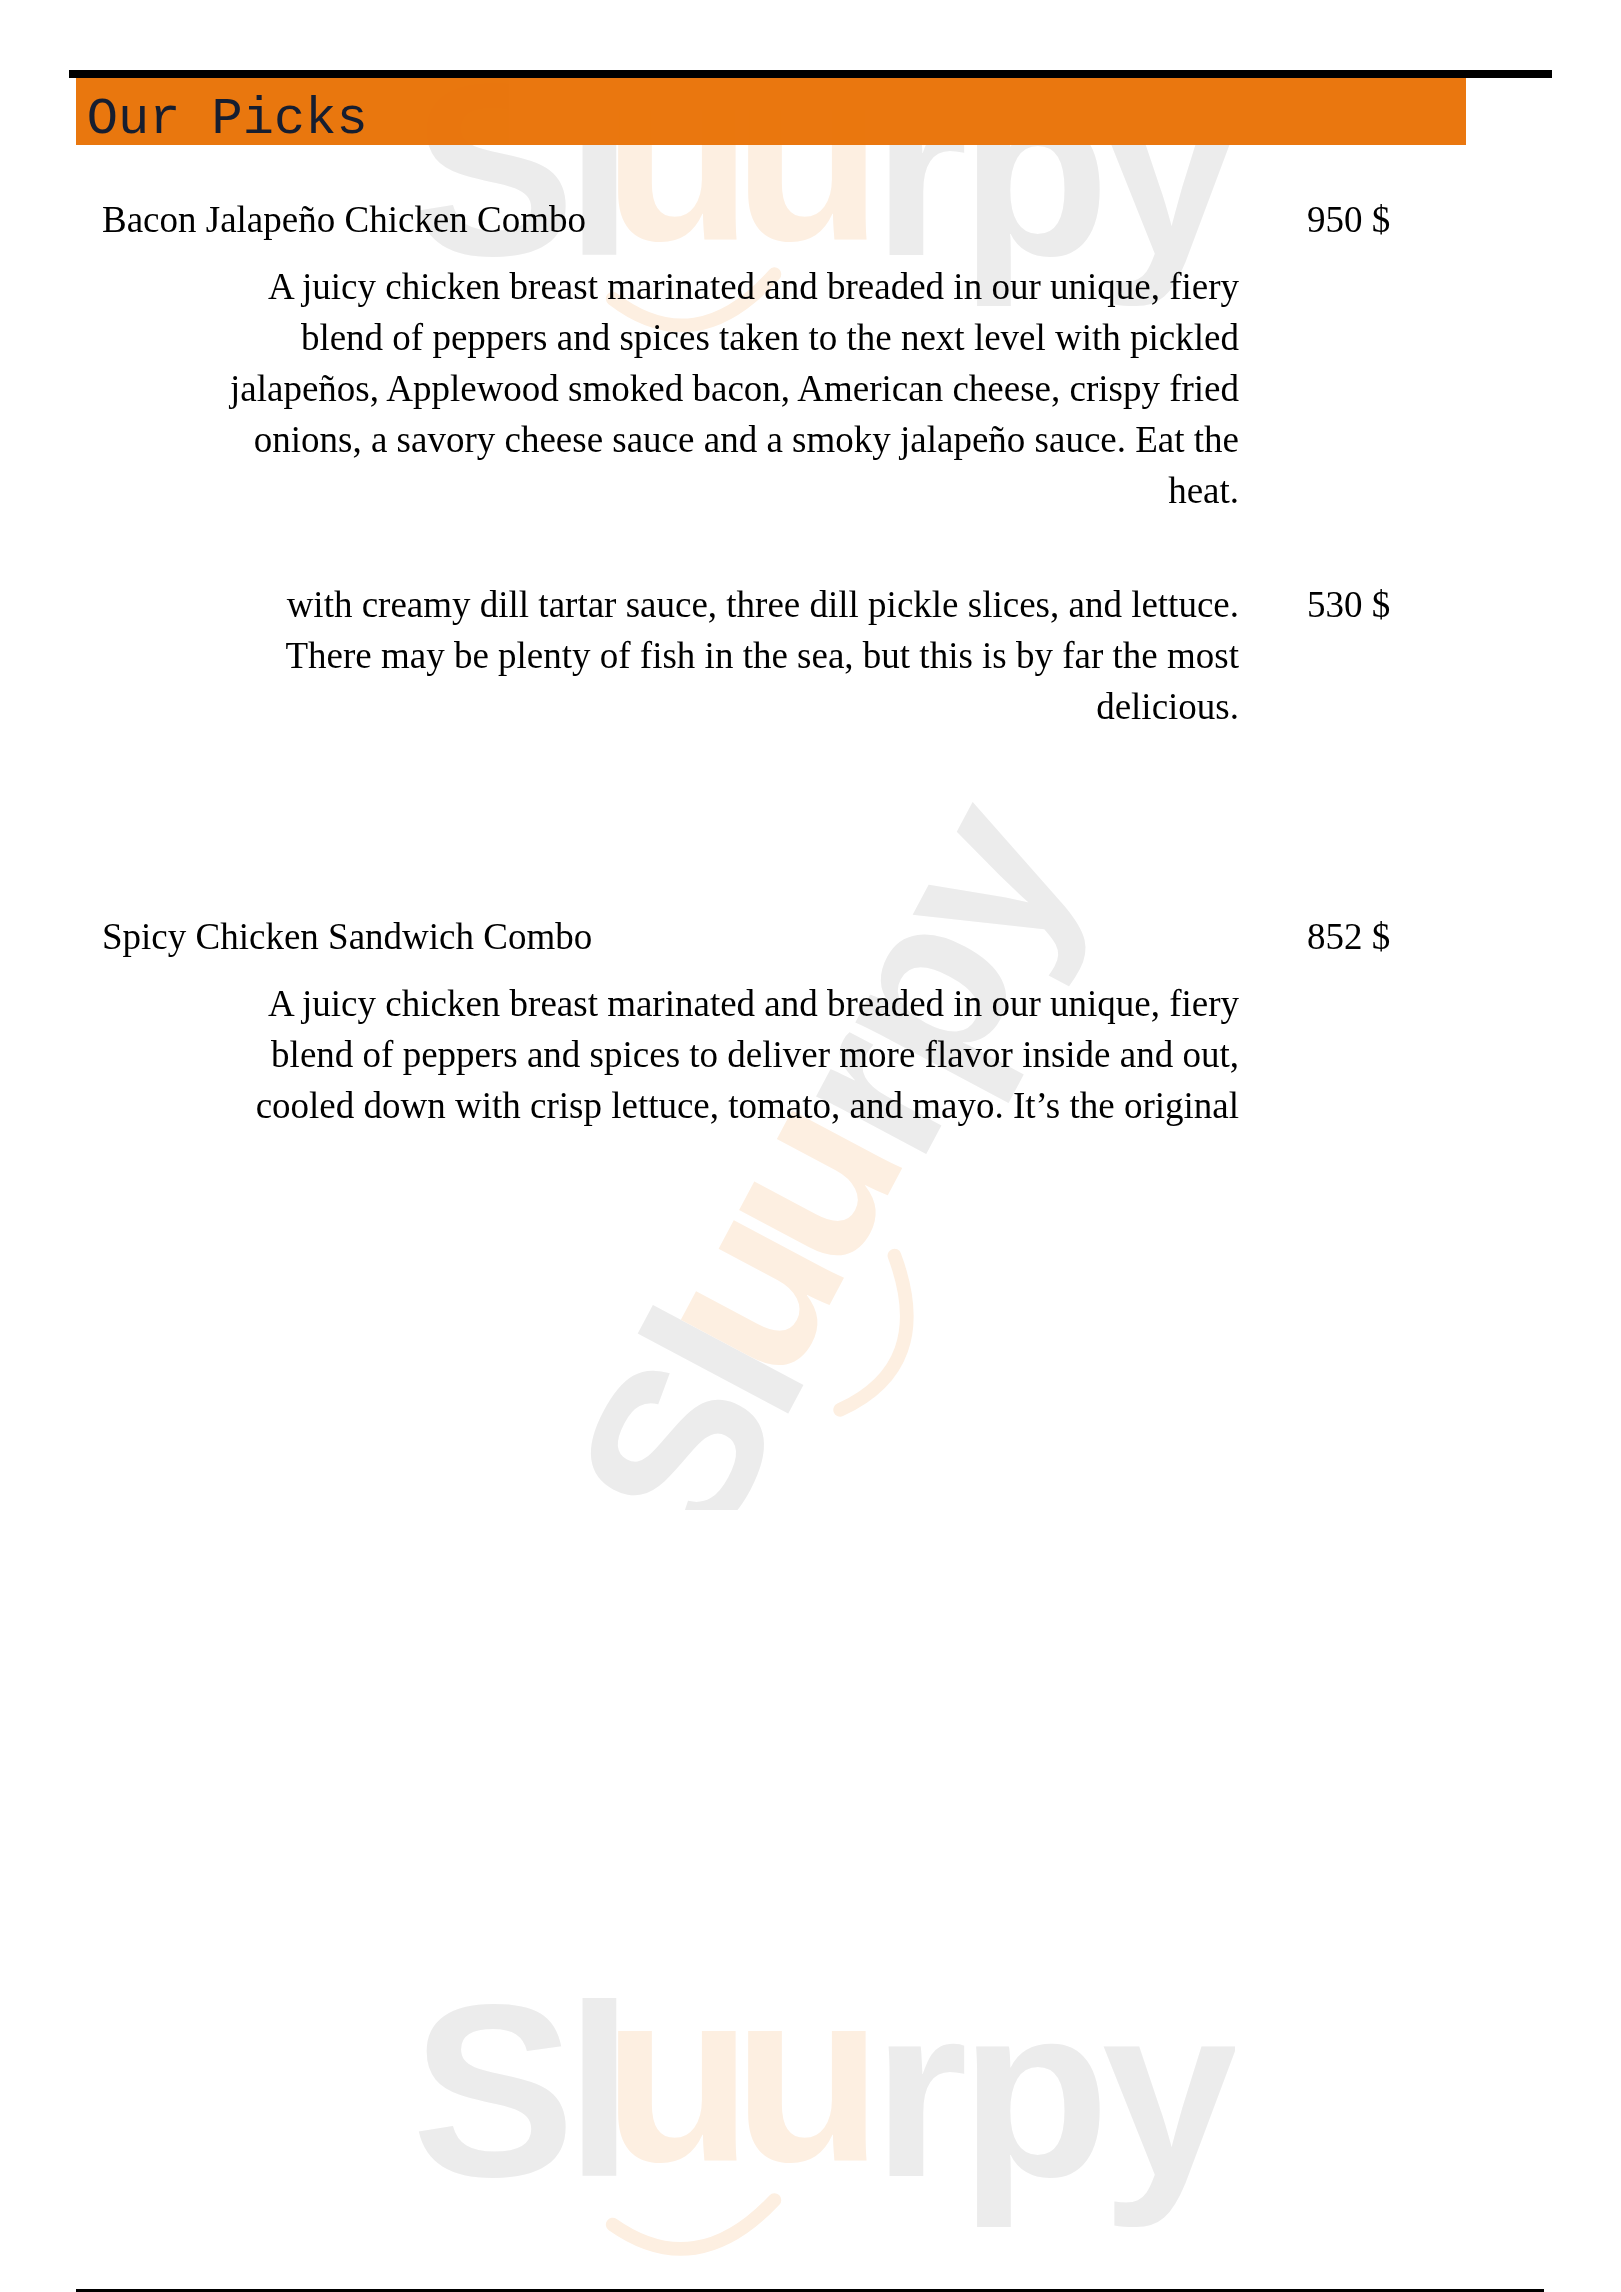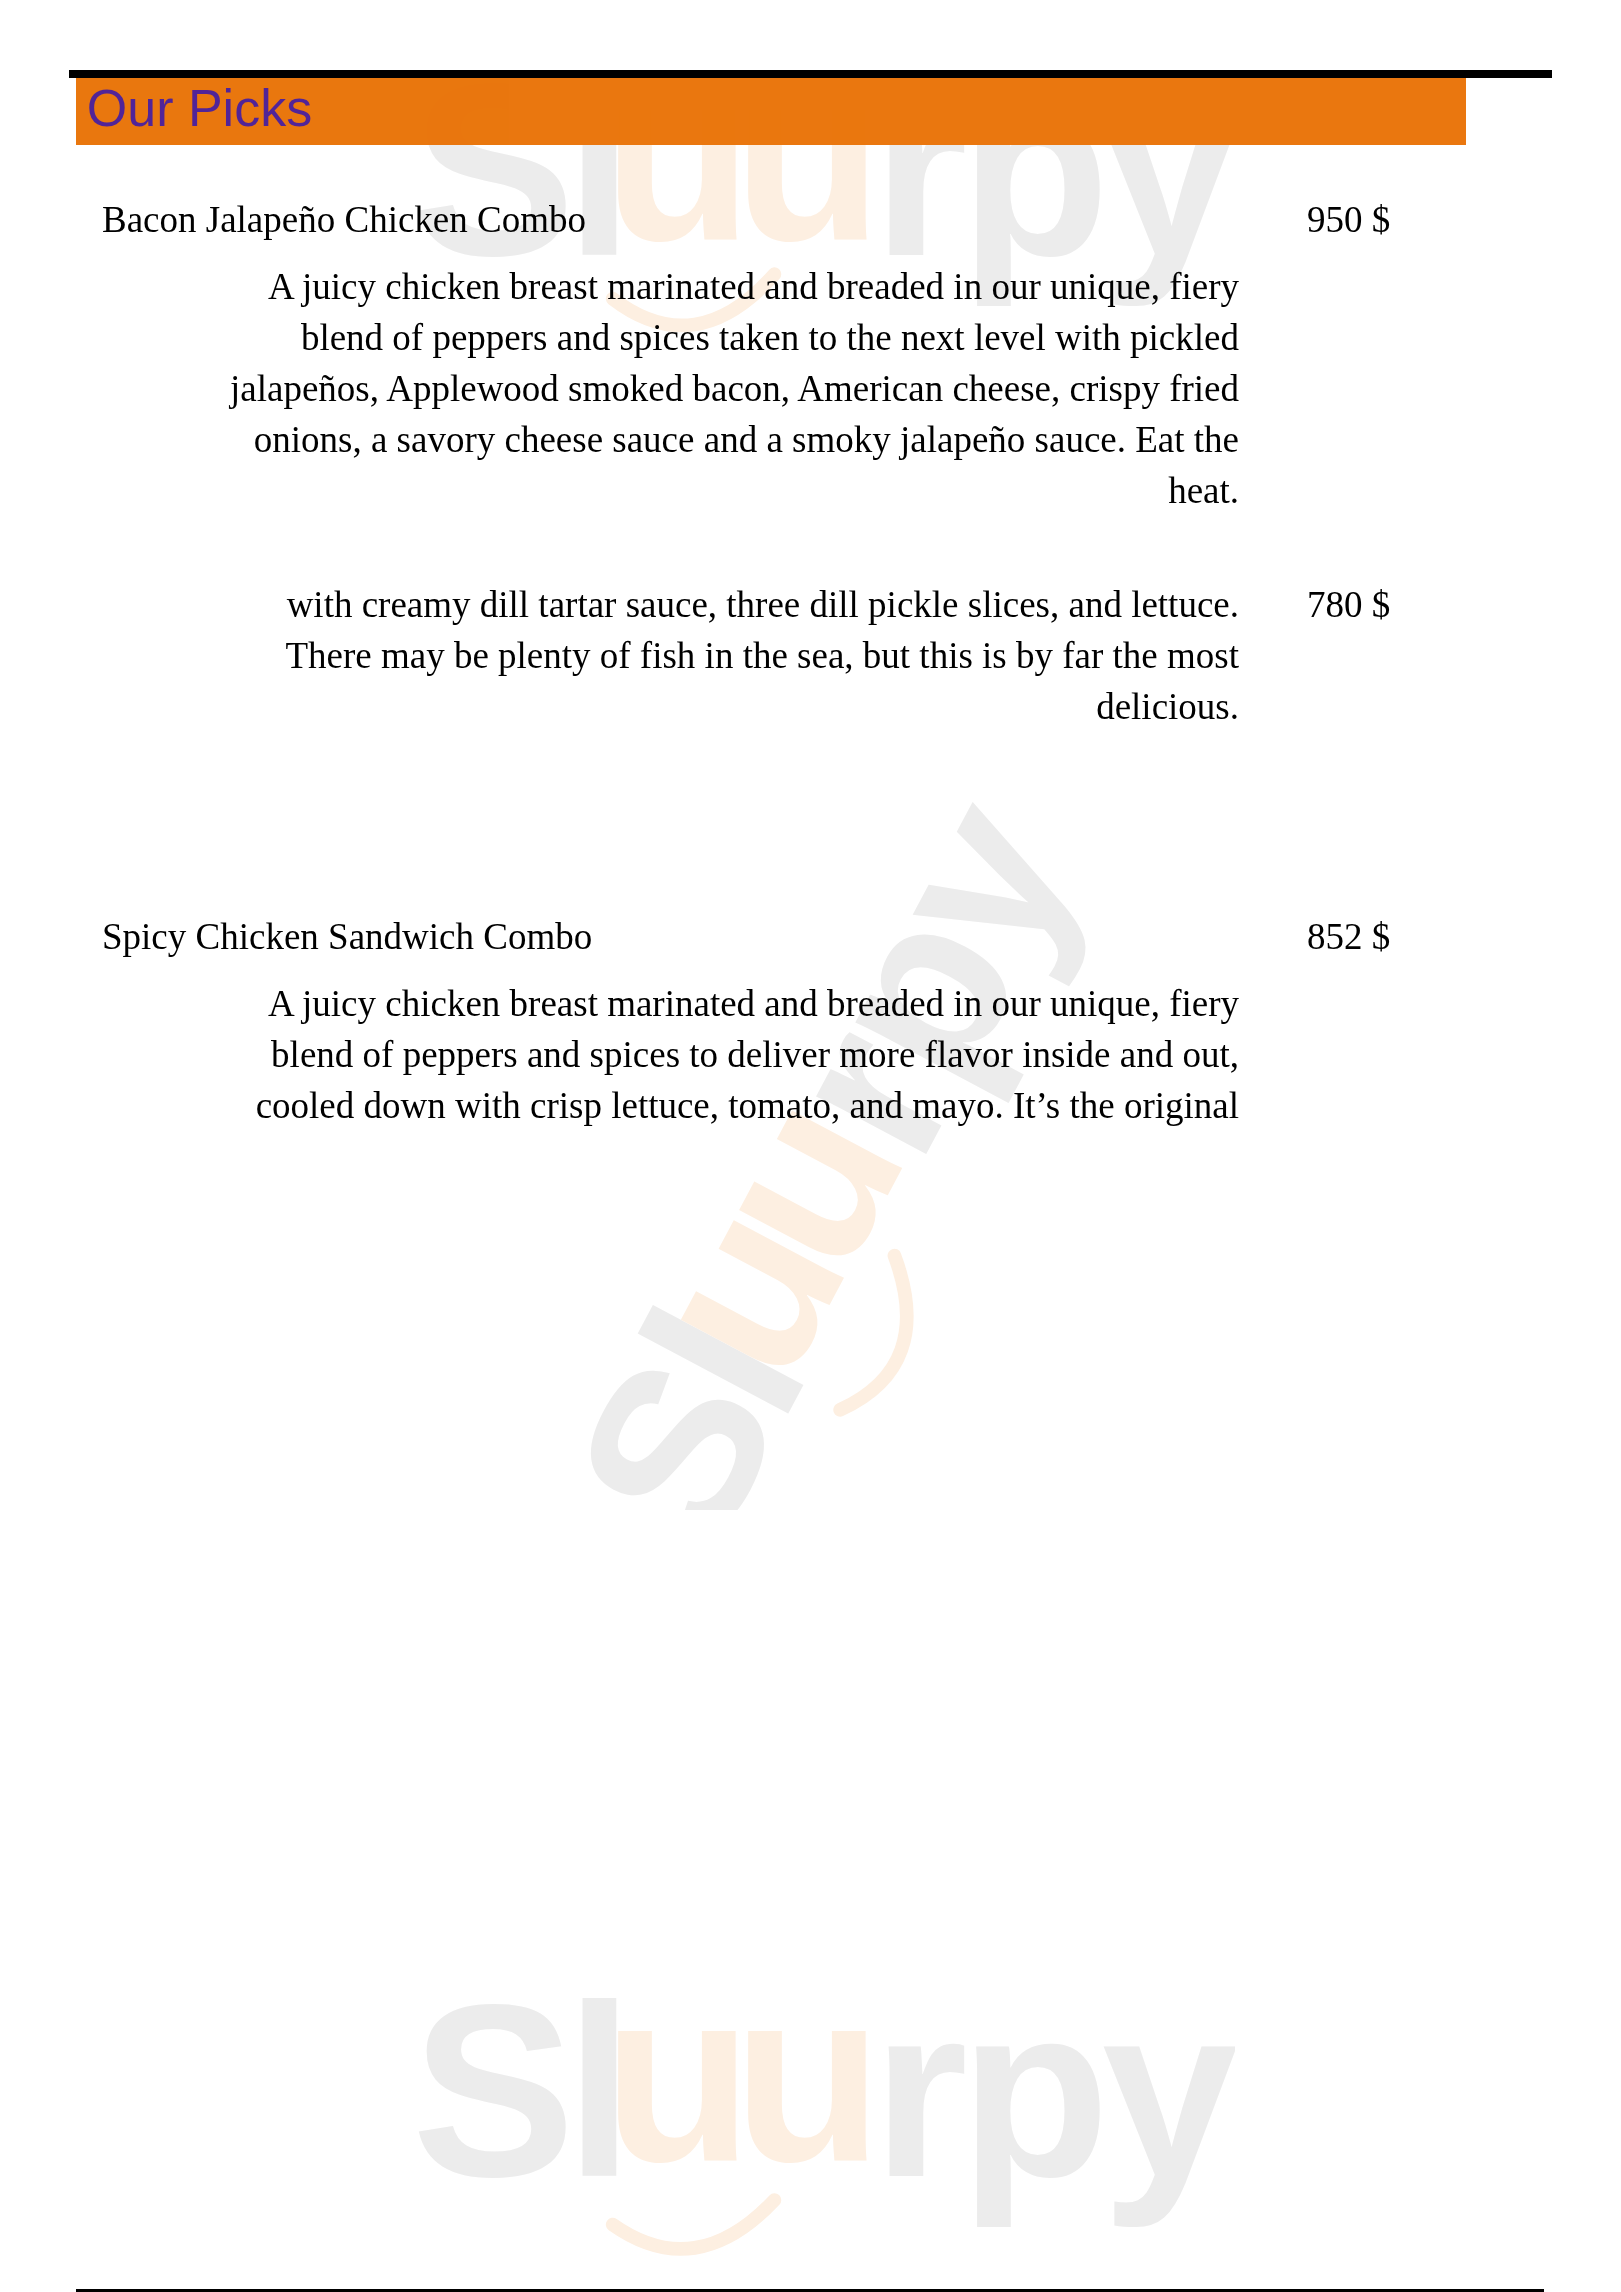--- a/index.html
+++ b/index.html
@@ -9,23 +9,23 @@
     font-family: "Liberation Serif", "DejaVu Serif", serif;
     color: #000;
   }
   .watermark { position: absolute; pointer-events: none; z-index: 0; }
   .top-rule { position: absolute; left: 69px; top: 70px; width: 1483px; height: 7.8px; background: #000; z-index: 2; }
   .section-band {
     position: absolute; left: 76px; top: 77px; width: 1390px; height: 68px;
     background: #e97307; opacity: 0.97; z-index: 1;
   }
   .section-title {
-    position: absolute; left: 10.8px; top: 2px;
-    font-family: Liberation Sans, sans-serif;
-    font-size: 52px; line-height: 59px; color: #4c1d95; white-space: nowrap;
+    position: absolute; left: 10.8px; top: 13px;
+    font-family: Liberation Mono, monospace;
+    font-size: 52px; line-height: 59px; color: #0f172a; white-space: nowrap;
   }
   .menu { position: absolute; left: 86px; top: 0; width: 1372px; z-index: 2; }
   .item { position: absolute; left: 0; width: 1372px; }
   .item-name, .item-desc, .item-price {
     font-size: 37px; line-height: 51px; margin: 16px;
   }
   .item-name { white-space: nowrap; }
   .item-desc { width: 1137px; }
   .item-desc span { display: block; white-space: nowrap; text-align: right; }
   .item-price { position: absolute; left: 1205px; top: 0; white-space: nowrap; }
@@ -79,21 +79,21 @@
     </p>
     <p class="item-price">950 $</p>
   </div>
 
   <div class="item" style="top:563px;">
     <p class="item-desc">
       <span>with creamy dill tartar sauce, three dill pickle slices, and lettuce.</span>
       <span>There may be plenty of fish in the sea, but this is by far the most</span>
       <span>delicious.</span>
     </p>
-    <p class="item-price">780 $</p>
+    <p class="item-price">530 $</p>
   </div>
 
   <div class="item" style="top:895px;">
     <p class="item-name">Spicy Chicken Sandwich Combo</p>
     <p class="item-desc">
       <span>A juicy chicken breast marinated and breaded in our unique, fiery</span>
       <span>blend of peppers and spices to deliver more flavor inside and out,</span>
       <span>cooled down with crisp lettuce, tomato, and mayo. It’s the original</span>
     </p>
     <p class="item-price">852 $</p>

